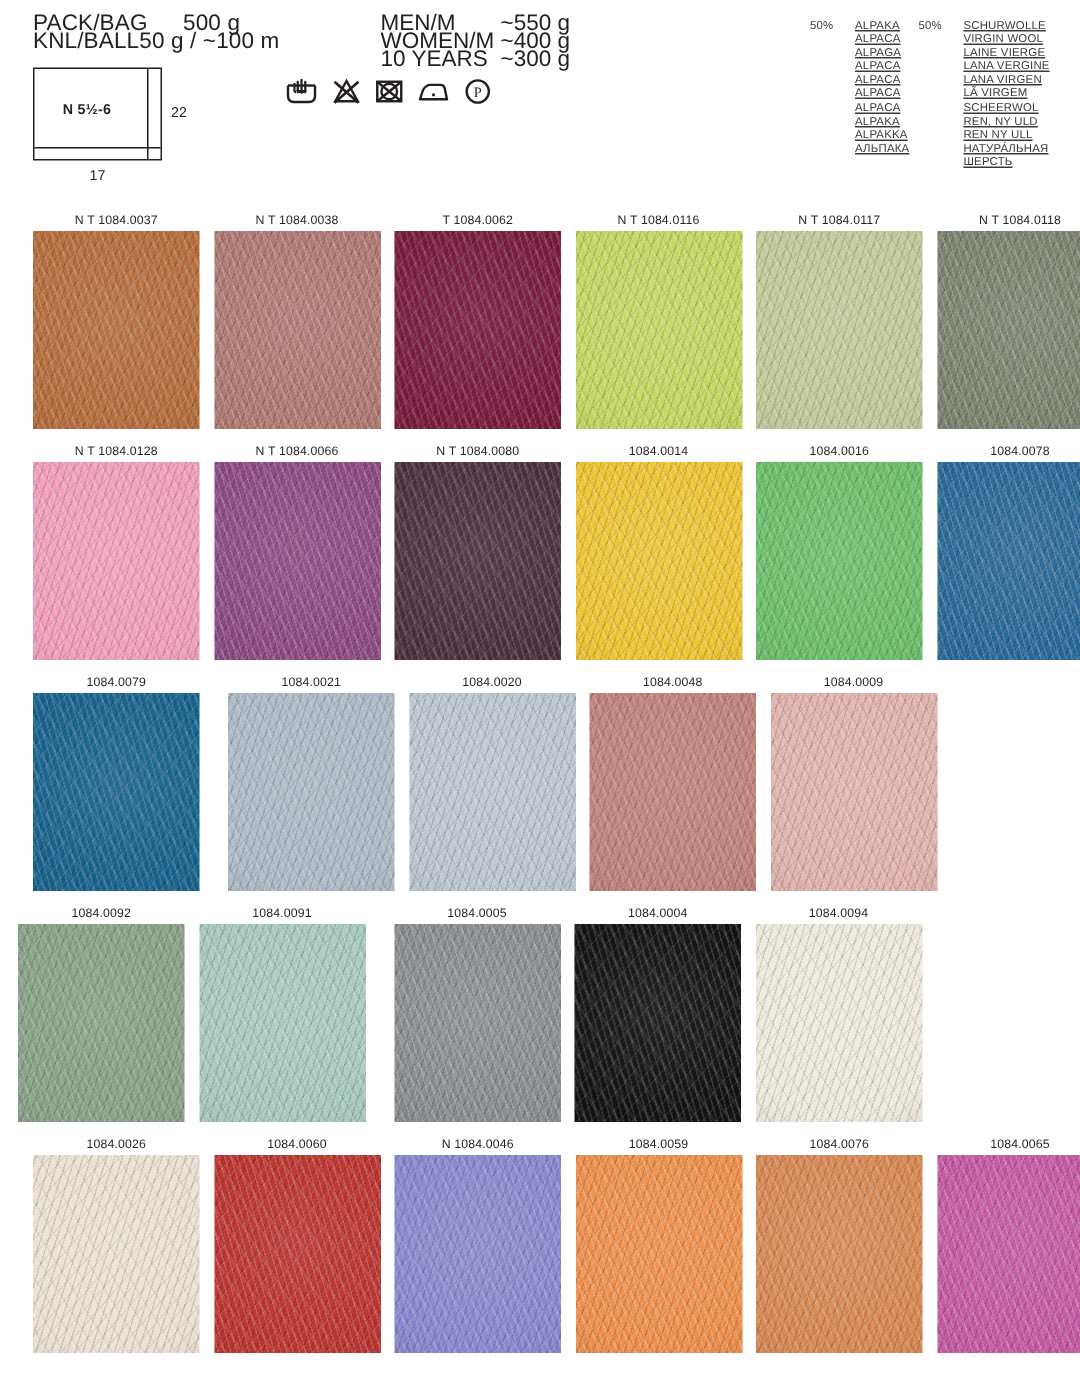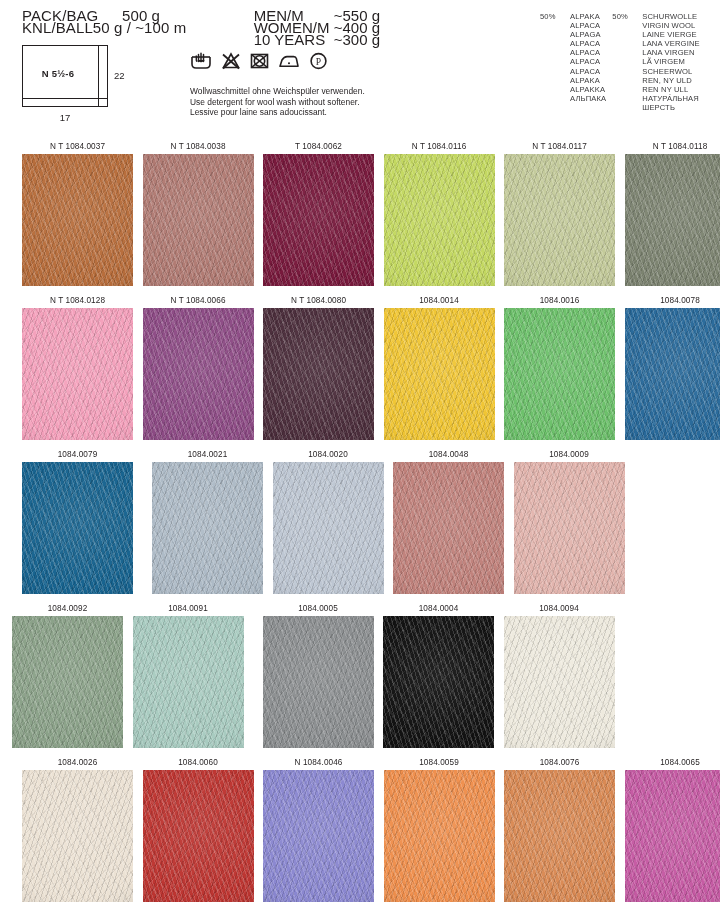--- a/index.html
+++ b/index.html
@@ -125,20 +125,21 @@
   
   .fibre-block {
     position: absolute;
     left: 540px;
     top: 12px;
     display: flex;
     font-size: 7.6px;
     line-height: 9.1px;
     letter-spacing: 0.15px;
     color: #3a3a3c;
+    text-decoration: underline;
   }
   .fibre-col { display: flex; }
   .fibre-pct {
     width: 30px;
     text-align: left;
   }
   .fibre-names { white-space: nowrap; }
   .fibre-col-2 { margin-left: 6px; }
 
   
@@ -290,25 +291,20 @@
     </span>
 
     <span>
       <svg width="19" height="18" viewBox="0 0 19 18">
         <circle cx="9.5" cy="9" r="7.4" fill="none" stroke="#231f20" stroke-width="1.6"></circle>
         <text x="9.5" y="12.6" text-anchor="middle" font-family="Liberation Serif, serif" font-size="9.6" fill="#231f20">P</text>
       </svg>
     </span>
   </div>
 
-  <div class="care-text">
-    <div>Wollwaschmittel ohne Weichspüler verwenden.</div>
-    <div>Use detergent for wool wash without softener.</div>
-    <div>Lessive pour laine sans adoucissant.</div>
-  </div>
 
   <div class="fibre-block">
     <div class="fibre-col">
       <div id="fibre-col-1">
           <div class="fibre-names"><span class="fibre-pct" style="display: inline-block;">50%</span><span>ALPAKA</span></div>
           <div class="fibre-names"><span class="fibre-pct" style="display: inline-block;"></span><span>ALPACA</span></div>
           <div class="fibre-names"><span class="fibre-pct" style="display: inline-block;"></span><span>ALPAGA</span></div>
           <div class="fibre-names"><span class="fibre-pct" style="display: inline-block;"></span><span>ALPACA</span></div>
           <div class="fibre-names"><span class="fibre-pct" style="display: inline-block;"></span><span>ALPACA</span></div>
           <div class="fibre-names"><span class="fibre-pct" style="display: inline-block;"></span><span>ALPACA</span></div>

